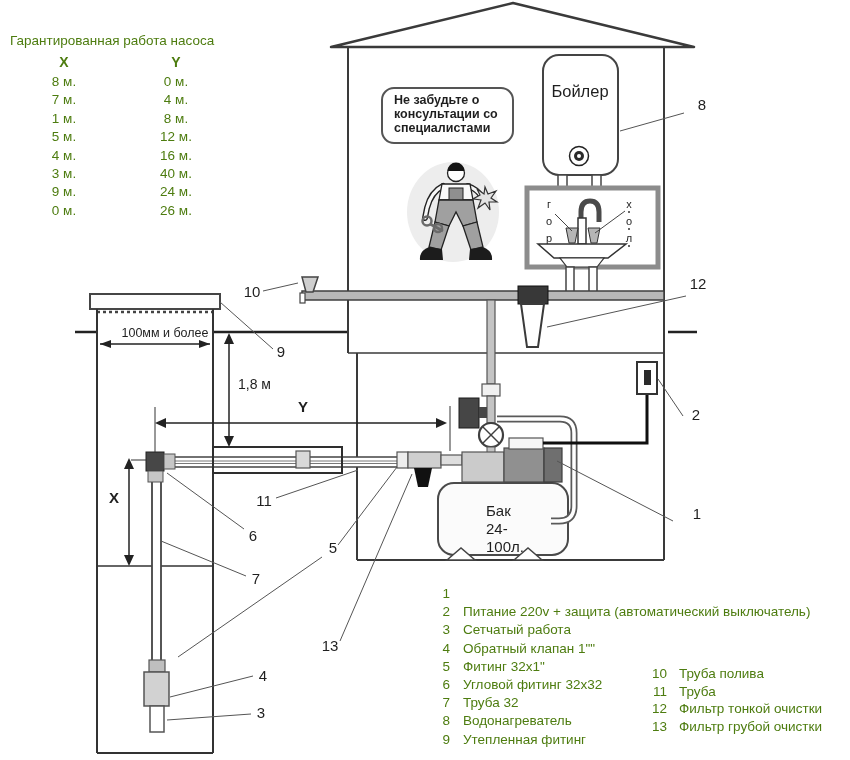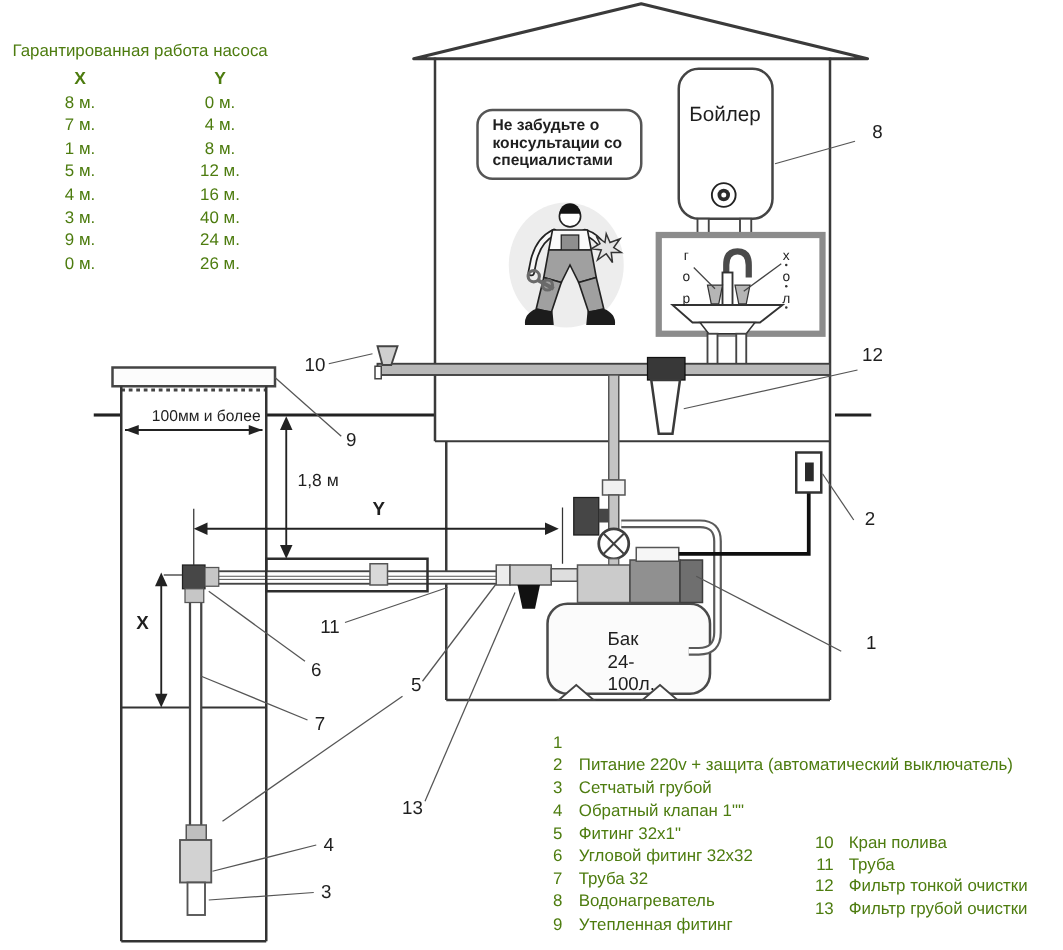--- a/index.html
+++ b/index.html
@@ -80,21 +80,21 @@
   <div class="legend-left">
     <div class="li">
         <span class="num">1</span>
       </div>
     <div class="li">
         <span class="num">2</span>
         <span>Питание 220v + защита (автоматический выключатель)</span>
       </div>
     <div class="li">
         <span class="num">3</span>
-        <span>Сетчатый грубой</span>
+        <span>Сетчатый работа</span>
       </div>
     <div class="li">
         <span class="num">4</span>
         <span>Обратный клапан 1""</span>
       </div>
     <div class="li">
         <span class="num">5</span>
         <span>Фитинг 32x1"</span>
       </div>
     <div class="li">
@@ -110,21 +110,21 @@
         <span>Водонагреватель</span>
       </div>
     <div class="li">
         <span class="num">9</span>
         <span>Утепленная фитинг</span>
       </div>
   </div>
   <div class="legend-right">
     <div class="li">
         <span class="num">10</span>
-        <span>Кран полива</span>
+        <span>Труба полива</span>
       </div>
     <div class="li">
         <span class="num">11</span>
         <span>Труба</span>
       </div>
     <div class="li">
         <span class="num">12</span>
         <span>Фильтр тонкой очистки</span>
       </div>
     <div class="li">

